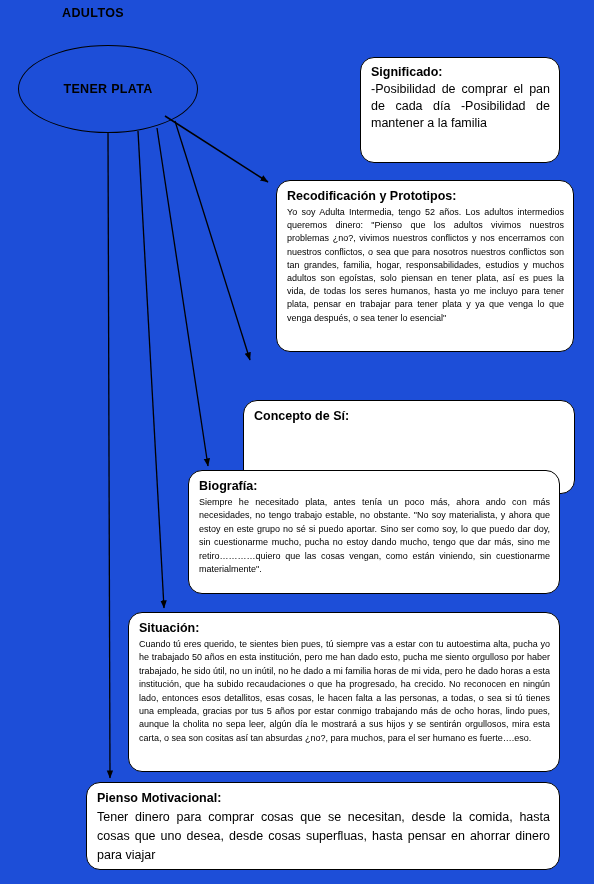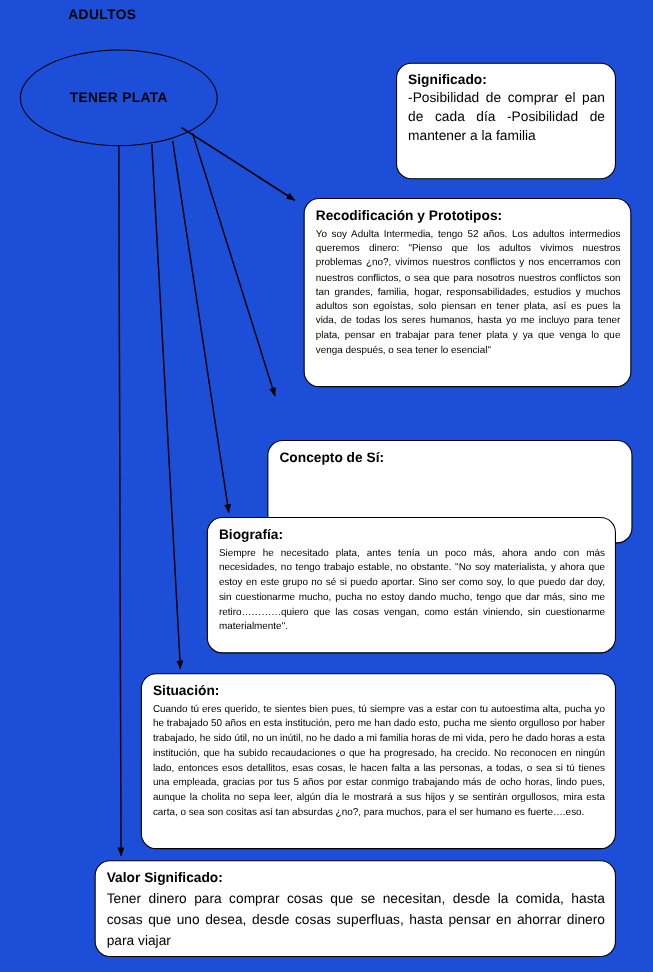--- a/index.html
+++ b/index.html
@@ -155,17 +155,17 @@
     <span class="node-title">Biografía:</span>
     <span class="node-body">Siempre he necesitado plata, antes tenía un poco más, ahora ando con más necesidades, no tengo trabajo estable, no obstante. "No soy materialista, y ahora que estoy en este grupo no sé si puedo aportar. Sino ser como soy, lo que puedo dar doy, sin cuestionarme mucho, pucha no estoy dando mucho, tengo que dar más, sino me retiro…………quiero que las cosas vengan, como están viniendo, sin cuestionarme materialmente".</span>
   </div>
 
   <div class="node" id="node-situacion">
     <span class="node-title">Situación:</span>
     <span class="node-body">Cuando tú eres querido, te sientes bien pues, tú siempre vas a estar con tu autoestima alta, pucha yo he trabajado 50 años en esta institución, pero me han dado esto, pucha me siento orgulloso por haber trabajado, he sido útil, no un inútil, no he dado a mi familia horas de mi vida, pero he dado horas a esta institución, que ha subido recaudaciones o que ha progresado, ha crecido. No reconocen en ningún lado, entonces esos detallitos, esas cosas, le hacen falta a las personas, a todas, o sea si tú tienes una empleada, gracias por tus 5 años por estar conmigo trabajando más de ocho horas, lindo pues, aunque la cholita no sepa leer, algún día le mostrará a sus hijos y se sentirán orgullosos, mira esta carta, o sea son cositas así tan absurdas ¿no?, para muchos, para el ser humano es fuerte….eso.</span>
   </div>
 
   <div class="node" id="node-valor">
-    <span class="node-title">Valor Significado:</span>
+    <span class="node-title">Pienso Motivacional:</span>
     <span class="node-body">Tener dinero para comprar cosas que se necesitan, desde la comida, hasta cosas que uno desea, desde cosas superfluas, hasta pensar en ahorrar dinero para viajar</span>
   </div>
 
 </div>
 
 </body></html>

